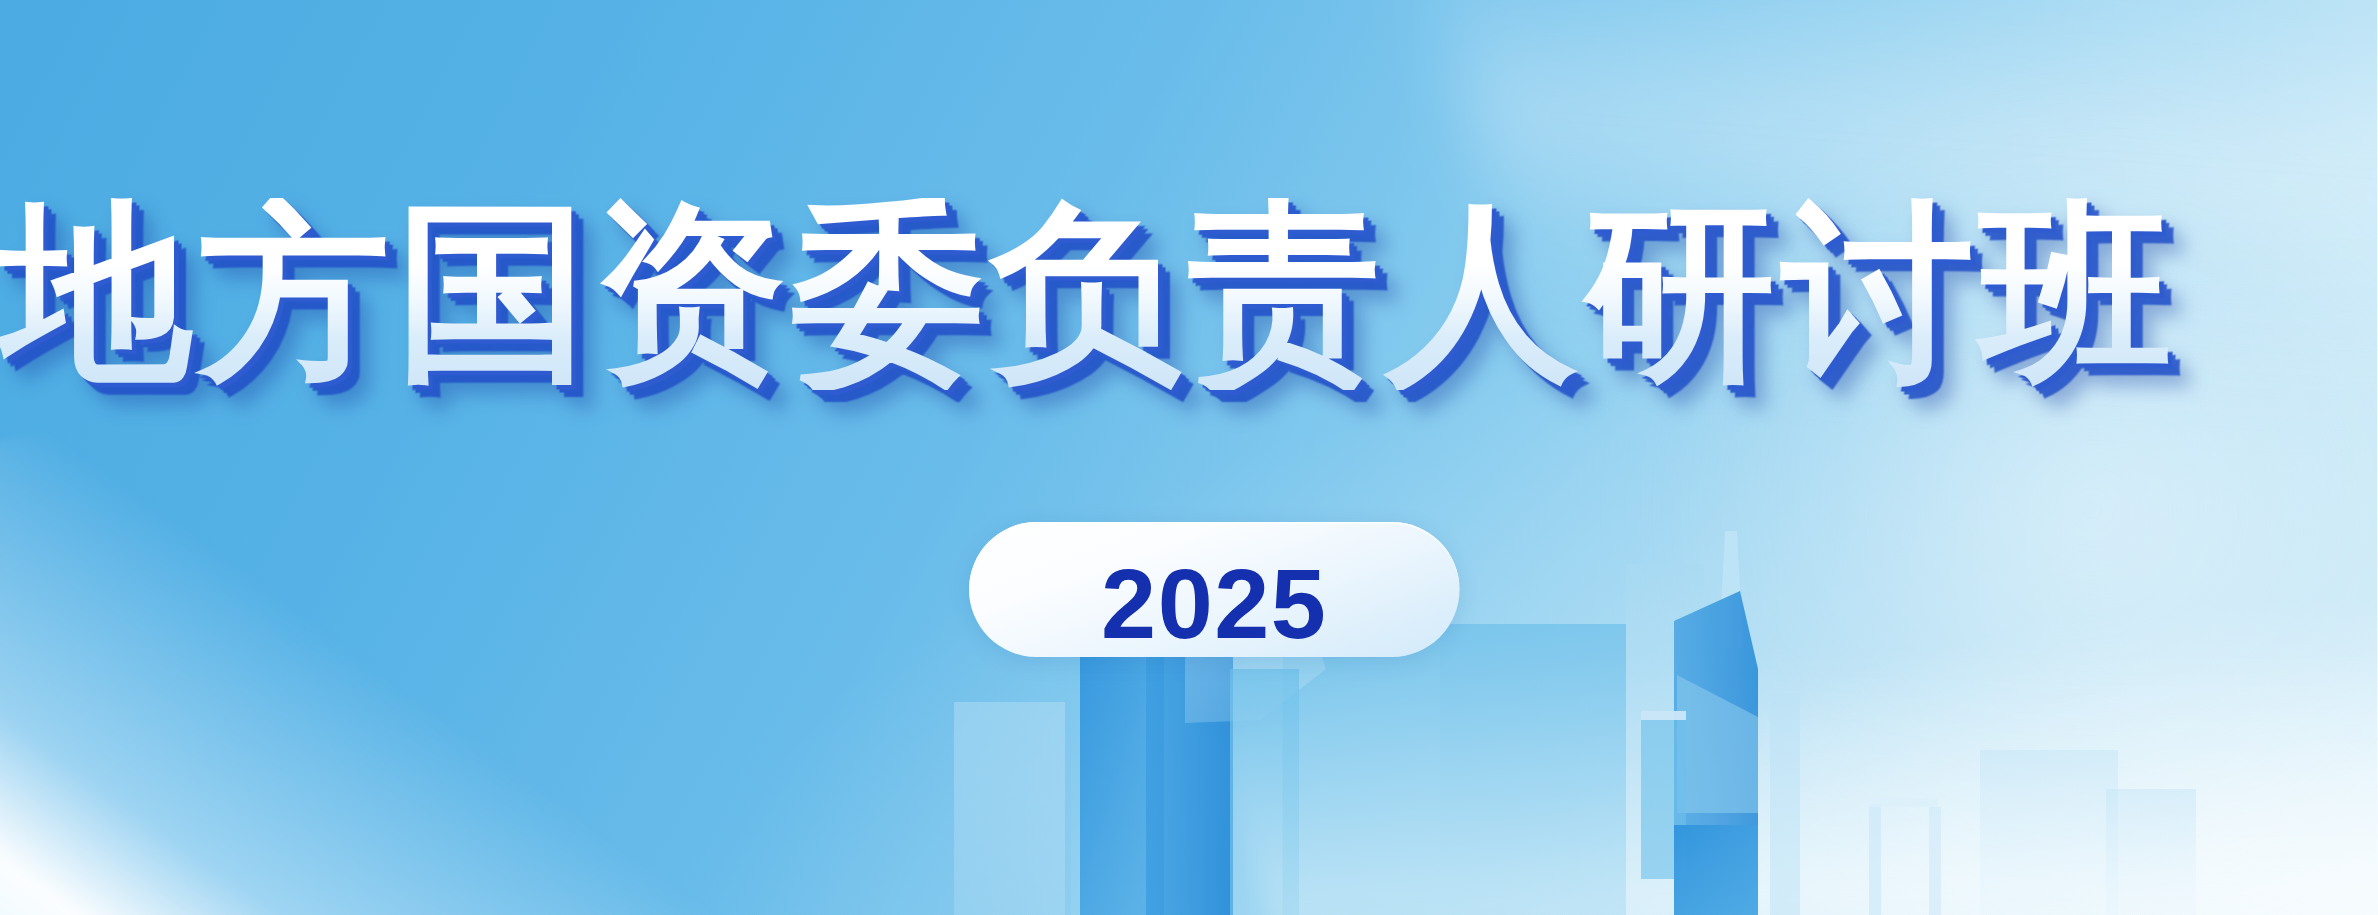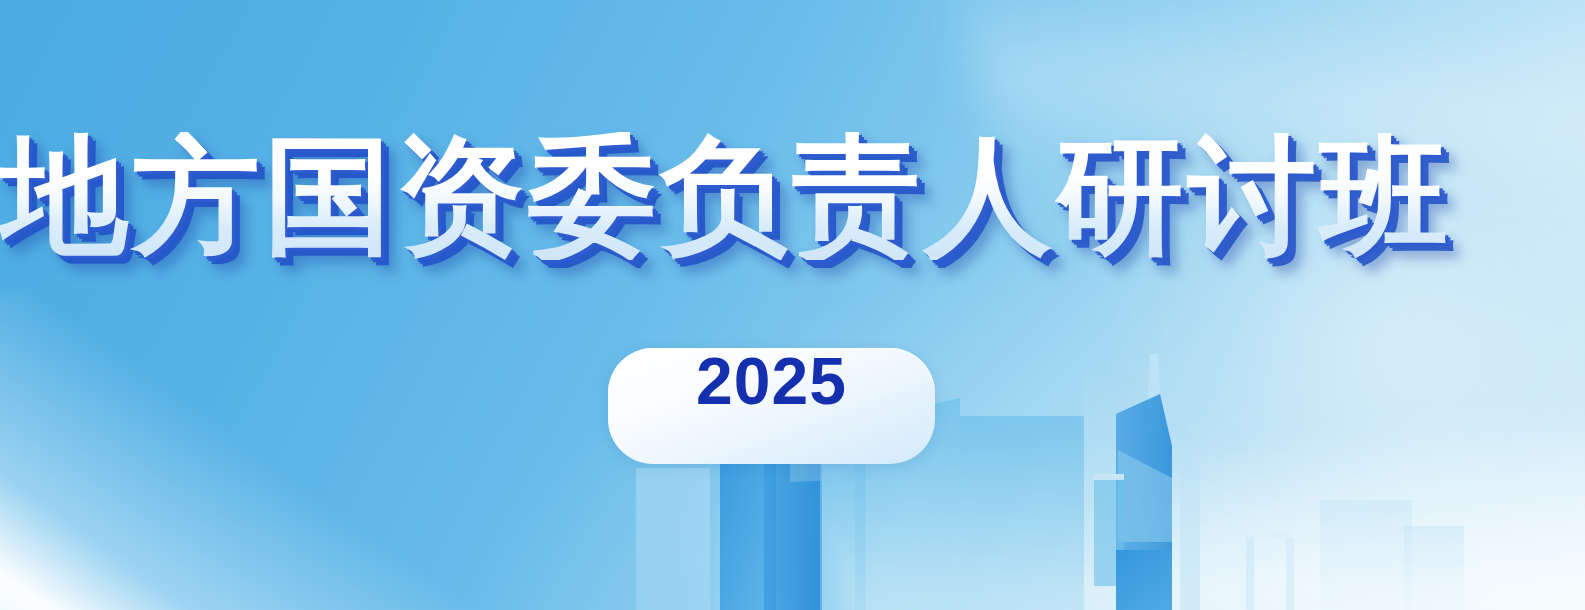--- a/index.html
+++ b/index.html
@@ -113,29 +113,29 @@
     text-shadow: none;
     filter:
       drop-shadow(3px 3px 0 #2F5BD0)
       drop-shadow(5px 5px 0 rgba(33,80,200,0.85))
       drop-shadow(7px 8px 6px rgba(22,60,160,0.35));
   }
 
   
   #year-badge {
     position: absolute;
-    left: 608px;
+    left: 646px;
     top: 348px;
     width: 327px;
-    height: 116px;
+    height: 90px;
     border-radius: 45px;
     background: linear-gradient(160deg, #ffffff 0%, #fbfdff 30%, #eaf5fd 62%, #dbeefb 85%, #d3eafa 100%);
     box-shadow: 0 3px 14px rgba(30,90,160,0.14), inset 0 1px 0 rgba(255,255,255,0.9);
     display: flex;
-    align-items: flex-start;
+    align-items: flex-end;
     justify-content: center;
   }
   #year-text {
     font-family: "Liberation Sans", "DejaVu Sans", sans-serif;
     font-weight: bold;
     font-size: 66px;
     line-height: 1;
     color: #1430AE;
     letter-spacing: 1px;
     padding-bottom: 3px;

